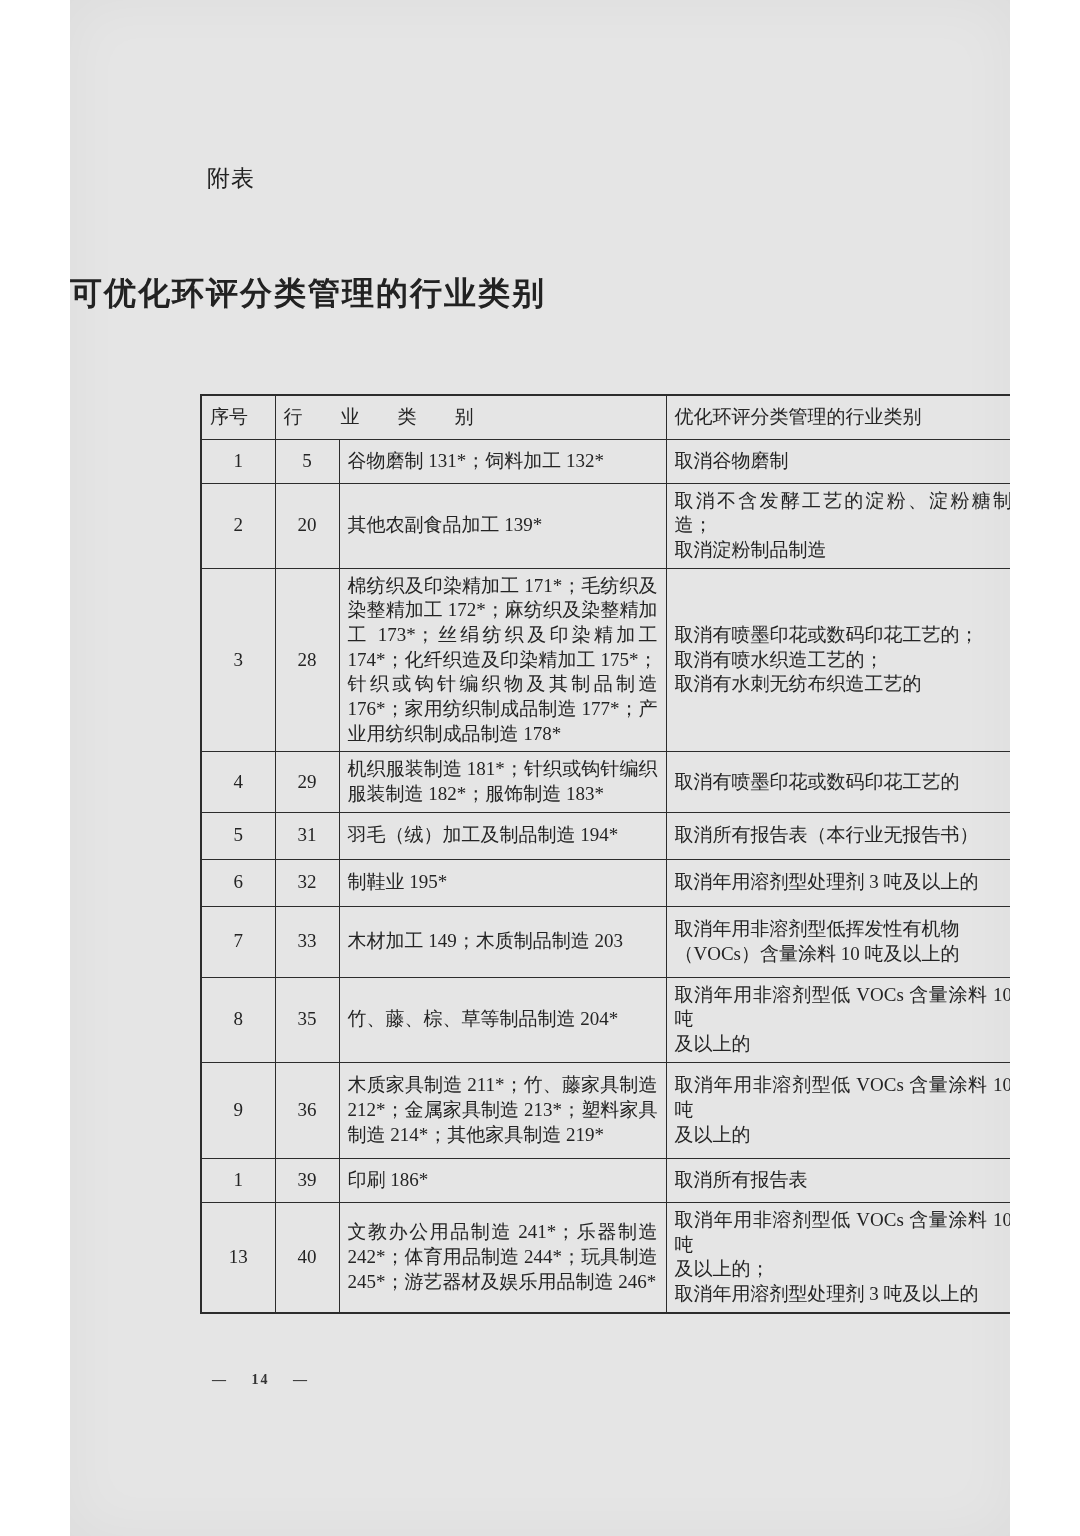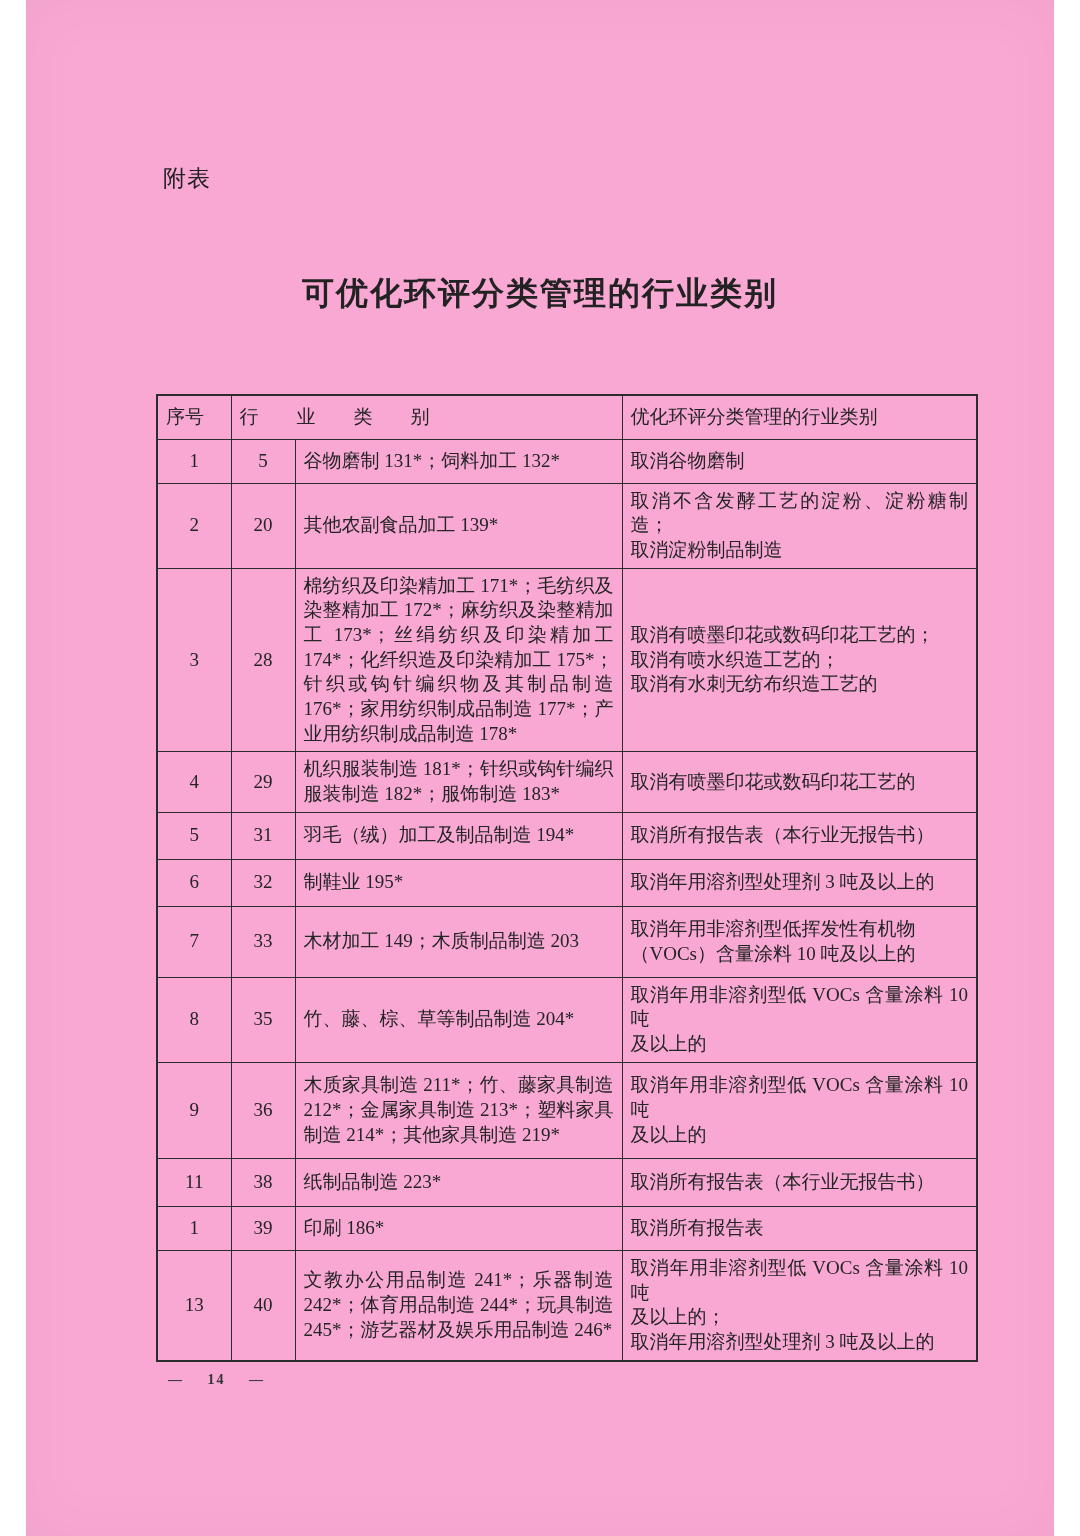--- a/index.html
+++ b/index.html
@@ -1,41 +1,41 @@
 <!DOCTYPE html>
 <html><head>
 <meta charset="utf-8">
 <style>
   * { box-sizing: border-box; }
   html, body { margin: 0; padding: 0; background: #ffffff; }
   .page {
     position: relative;
-    width: 1028px;
+    width: 940px;
     height: 1536px;
     margin: 0 auto;
-    background: #f9a8d4;
+    background: #e5e5e5;
     font-family: "Liberation Serif", "DejaVu Serif", serif;
     color: #222222;
     box-shadow: inset 0 0 60px rgba(0,0,0,0.04);
     overflow: hidden;
   }
   .appendix-label {
     position: absolute;
     left: 137px;
     top: 163px;
     font-size: 23px;
     letter-spacing: 1px;
   }
   .doc-title {
     position: absolute;
     left: 0;
     right: 0;
     top: 272px;
     margin: 0;
-    text-align: center;
+    text-align: left;
     font-size: 32px;
     font-weight: bold;
     letter-spacing: 2px;
   }
   table.doc-table {
     position: absolute;
     left: 130px;
     top: 394px;
     width: 820px;
     border-collapse: collapse;
@@ -153,26 +153,20 @@
         <td class="c-opt">取消年用非溶剂型低 VOCs 含量涂料 10 吨
 及以上的</td>
       </tr>
       <tr class="rh96">
         <td class="c-center">9</td>
         <td class="c-center">36</td>
         <td class="c-ind">木质家具制造 211*；竹、藤家具制造 212*；金属家具制造 213*；塑料家具制造 214*；其他家具制造 219*</td>
         <td class="c-opt">取消年用非溶剂型低 VOCs 含量涂料 10 吨
 及以上的</td>
       </tr>
-      <tr class="rh48">
-        <td class="c-center">11</td>
-        <td class="c-center">38</td>
-        <td class="c-ind">纸制品制造 223*</td>
-        <td class="c-opt">取消所有报告表（本行业无报告书）</td>
-      </tr>
       <tr class="rh44">
         <td class="c-center">1</td>
         <td class="c-center">39</td>
         <td class="c-ind">印刷 186*</td>
         <td class="c-opt">取消所有报告表</td>
       </tr>
       <tr class="rh88">
         <td class="c-center">13</td>
         <td class="c-center">40</td>
         <td class="c-ind">文教办公用品制造 241*；乐器制造 242*；体育用品制造 244*；玩具制造 245*；游艺器材及娱乐用品制造 246*</td>

